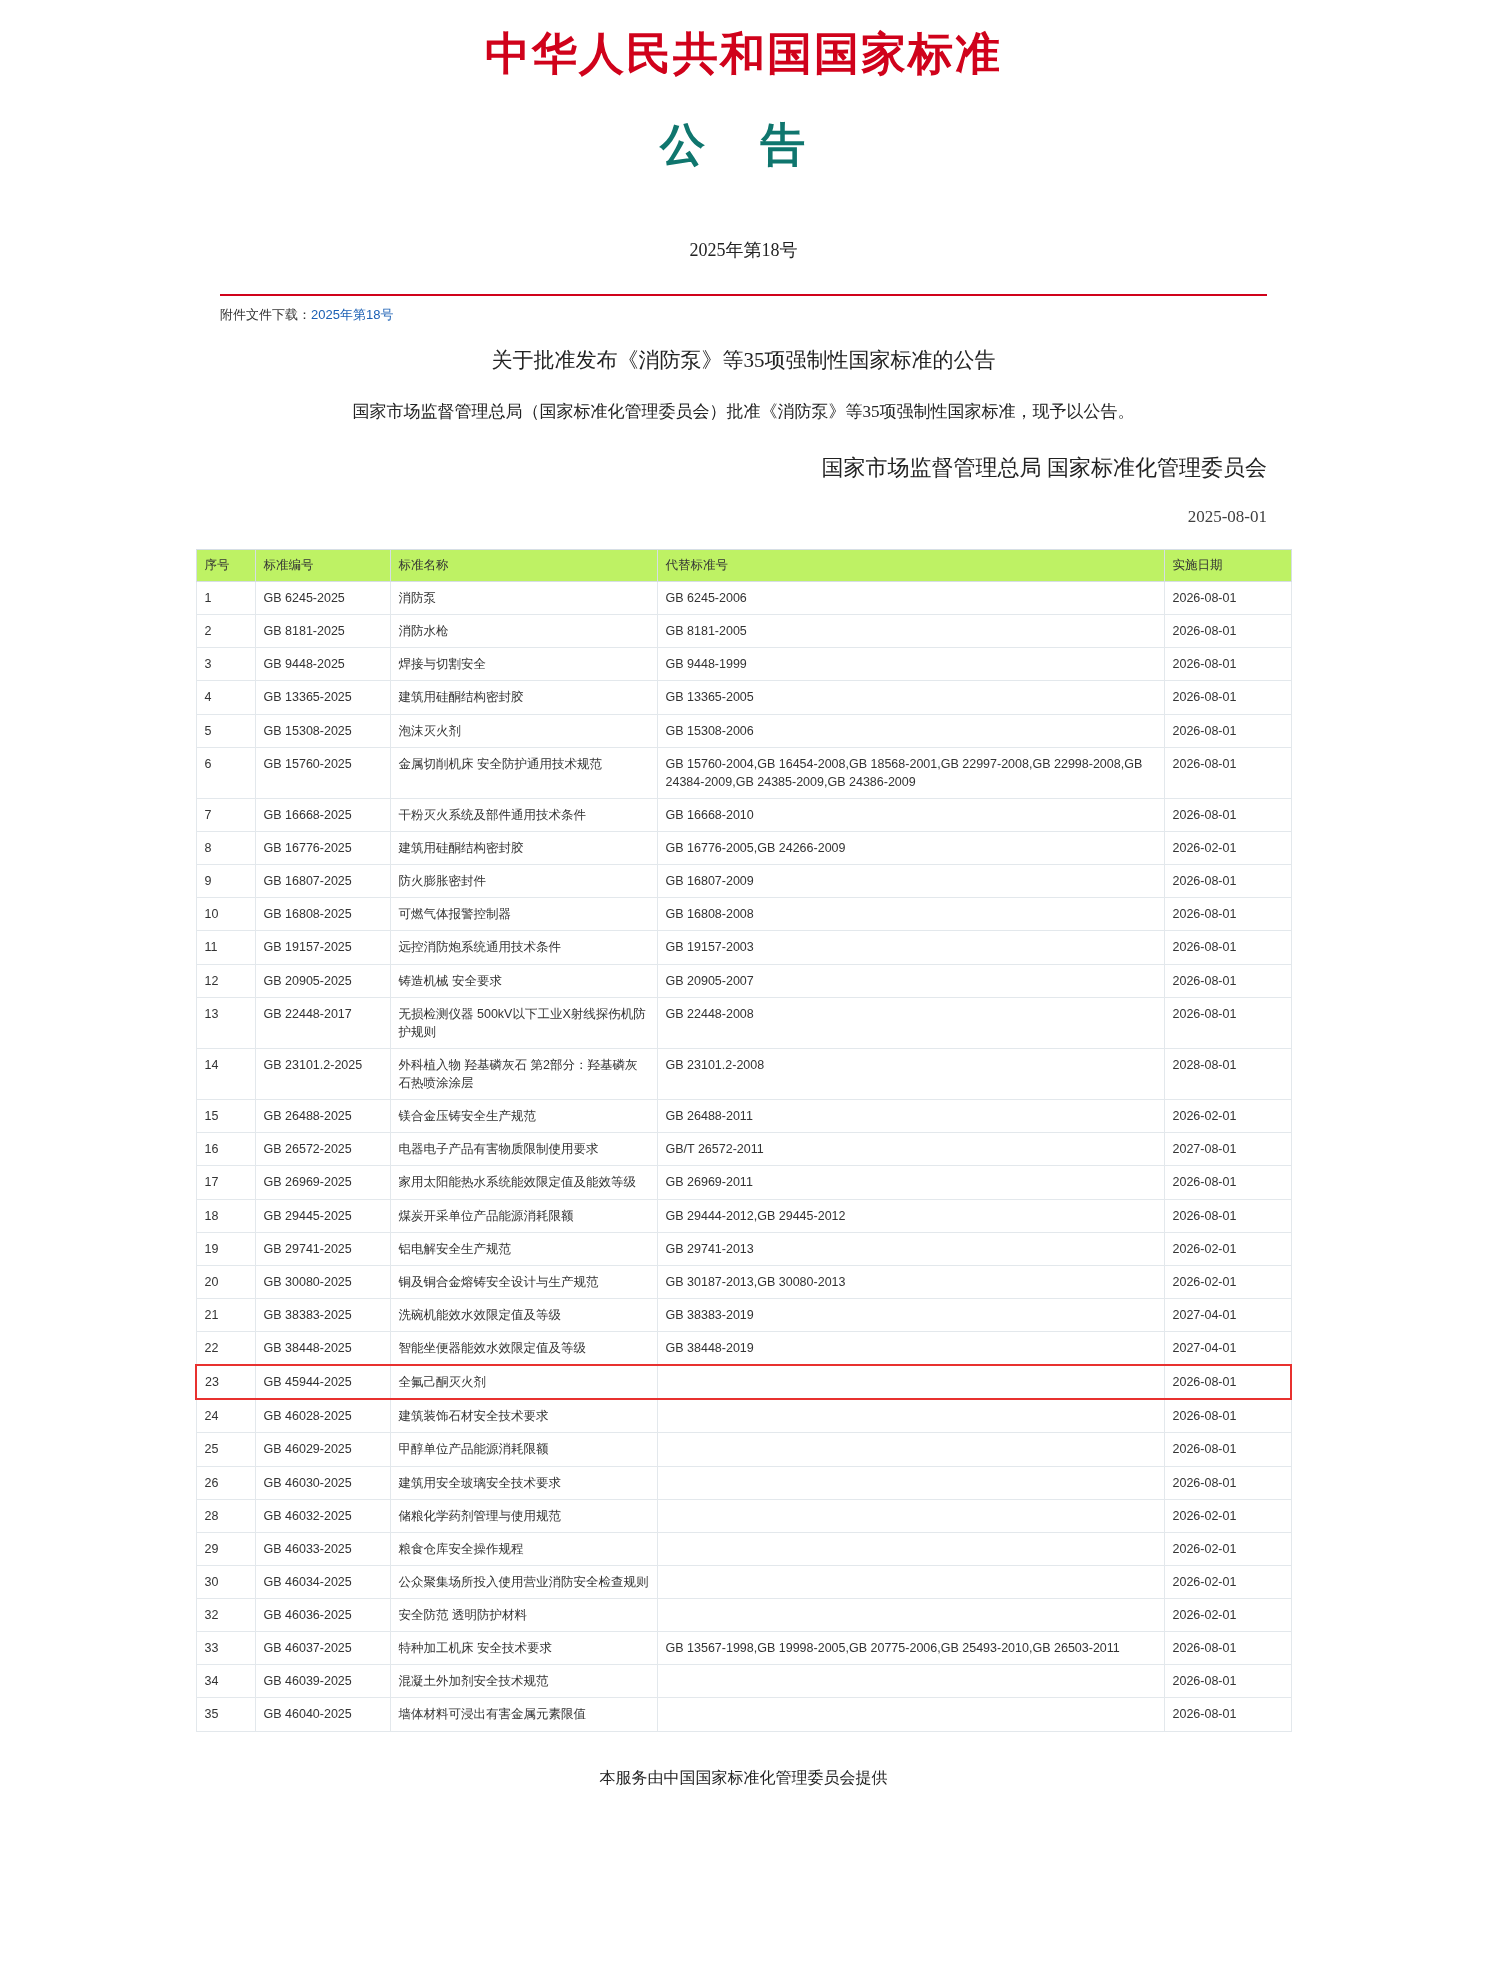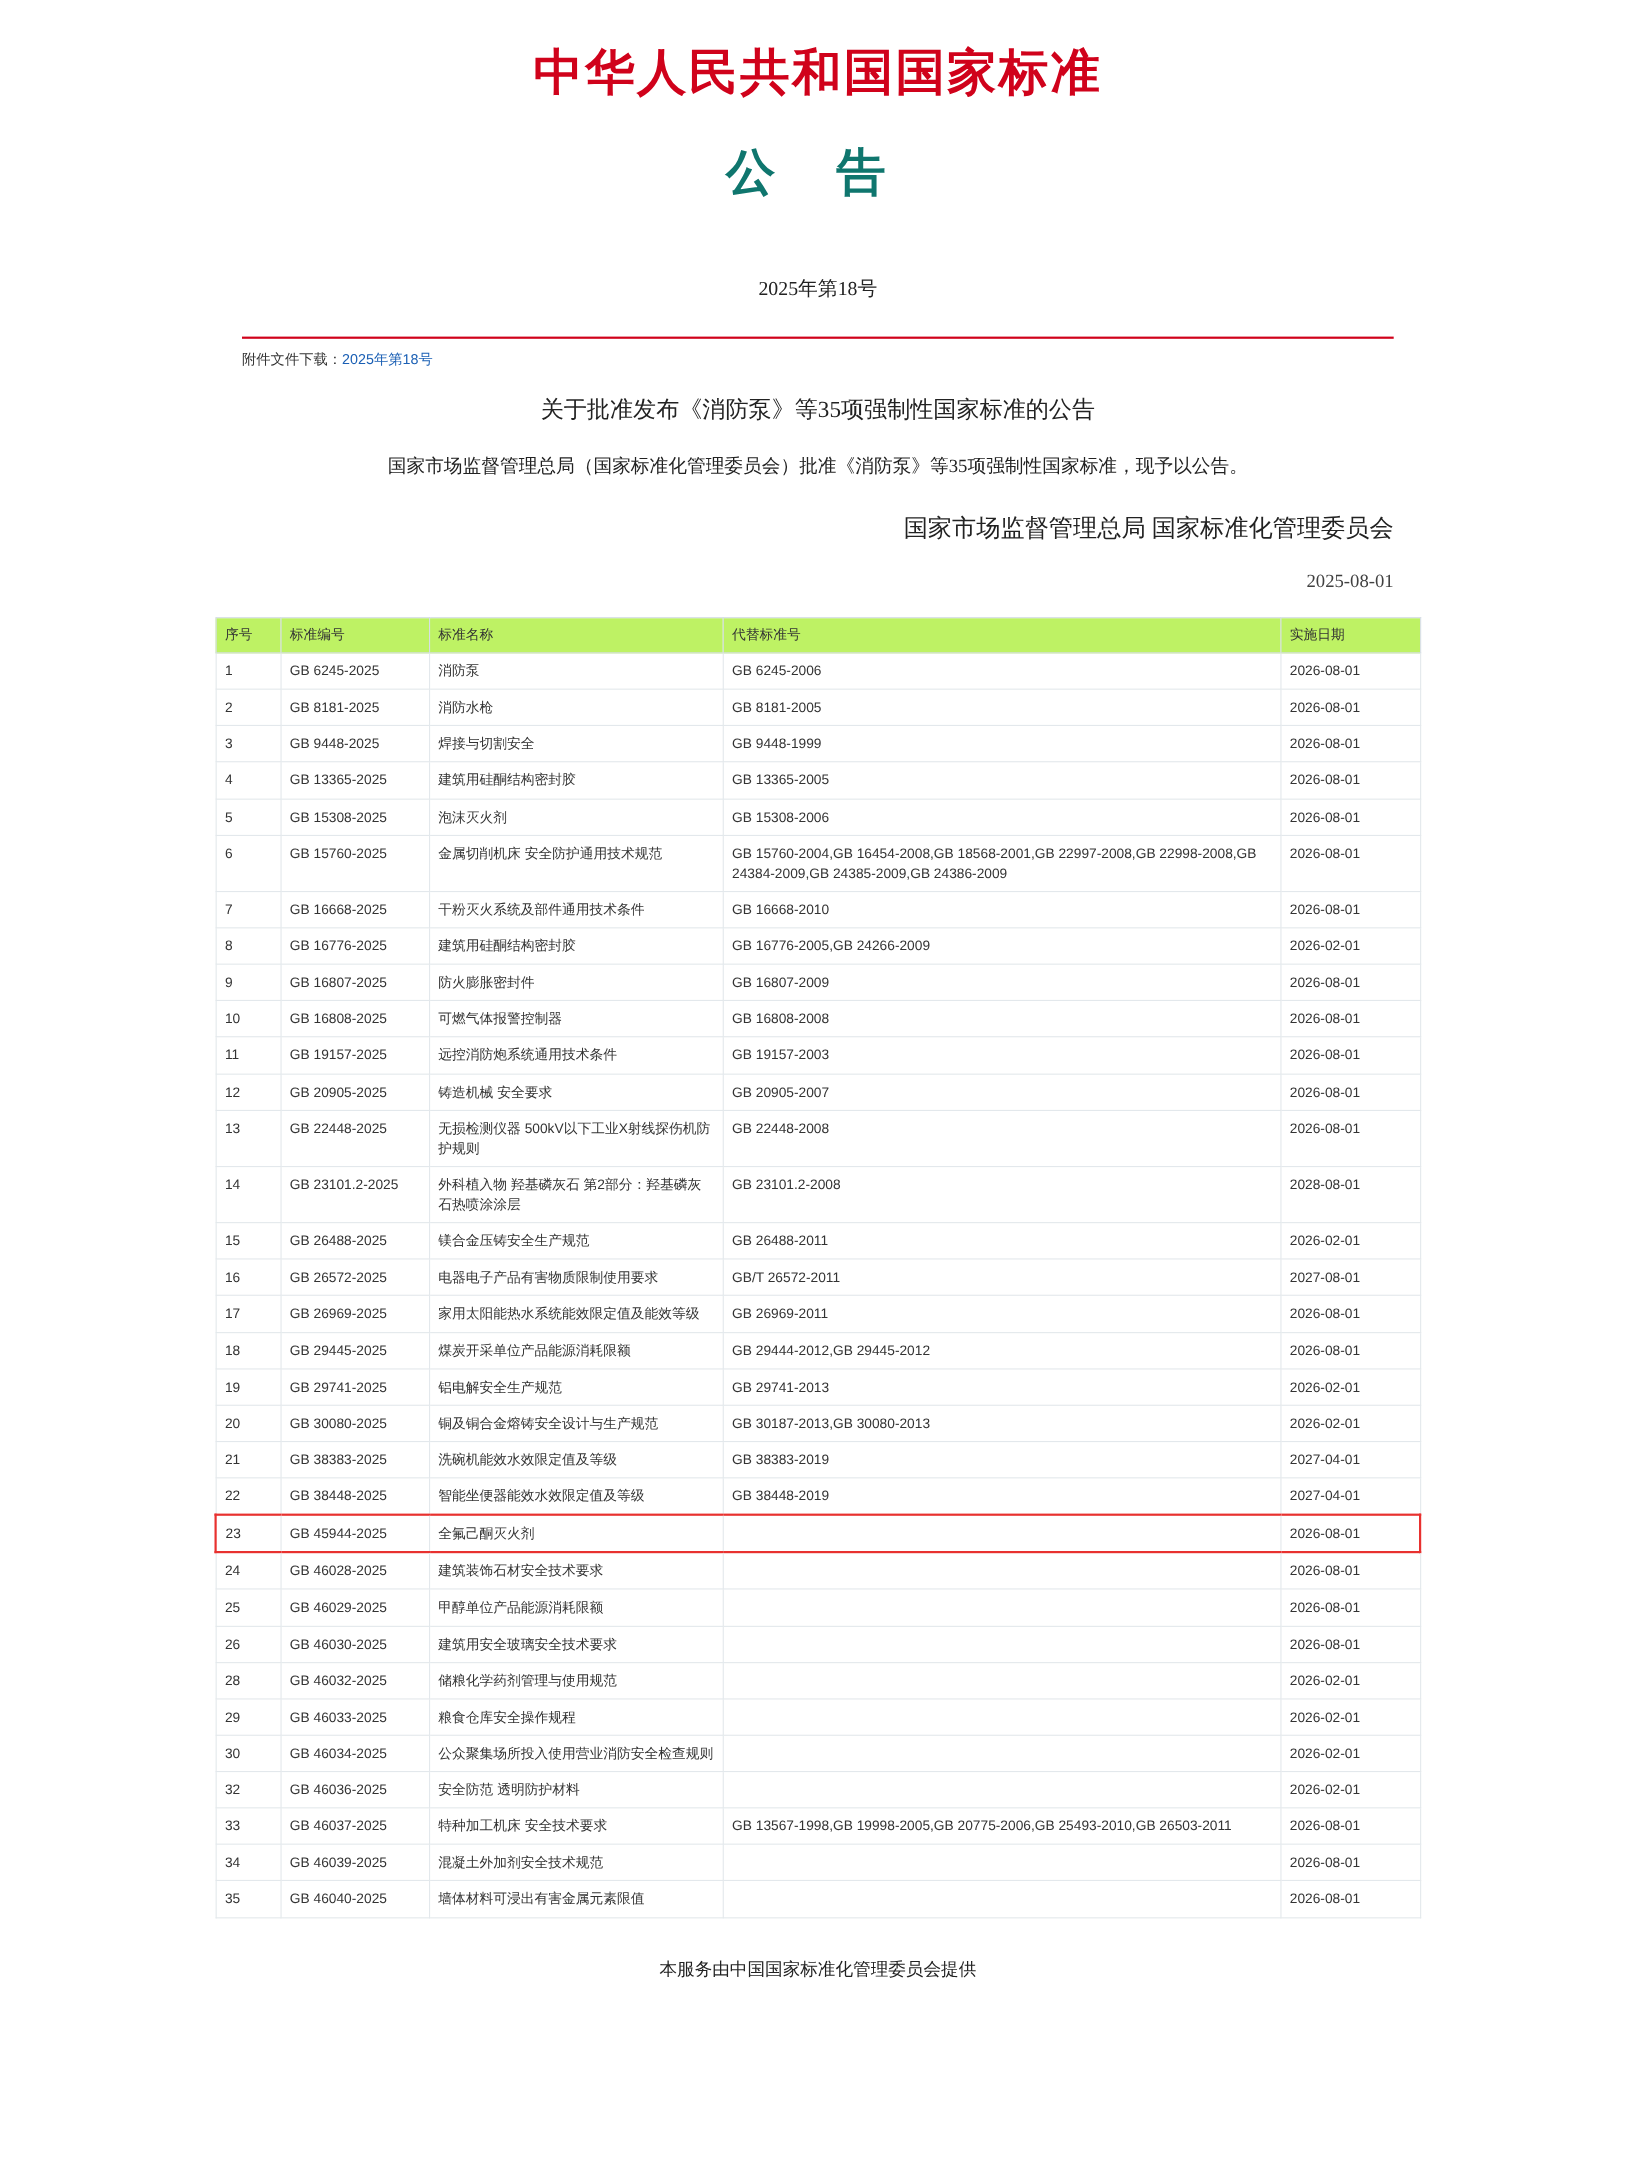--- a/index.html
+++ b/index.html
@@ -11,21 +11,21 @@
     width: 1487px;
     min-height: 1983px;
     font-family: "Liberation Sans", sans-serif;
     color: #333333;
     -webkit-font-smoothing: antialiased;
   }
   .page {
     width: 1487px;
     margin: 0 auto;
     position: relative;
-    padding-top: 18px;
+    padding-top: 6px;
     box-sizing: border-box;
   }
   .main-title {
     text-align: center;
     color: #d0021b;
     font-family: "Liberation Serif", serif;
     font-size: 45px;
     font-weight: bold;
     letter-spacing: 2px;
     margin-top: 18px;
@@ -256,21 +256,21 @@
         </tr>
         <tr>
           <td class="c-seq">12</td>
           <td class="c-code">GB 20905-2025</td>
           <td class="c-name">铸造机械 安全要求</td>
           <td class="c-replace">GB 20905-2007</td>
           <td class="c-date">2026-08-01</td>
         </tr>
         <tr>
           <td class="c-seq">13</td>
-          <td class="c-code">GB 22448-2025</td>
+          <td class="c-code">GB 22448-2017</td>
           <td class="c-name">无损检测仪器 500kV以下工业X射线探伤机防护规则</td>
           <td class="c-replace">GB 22448-2008</td>
           <td class="c-date">2026-08-01</td>
         </tr>
         <tr>
           <td class="c-seq">14</td>
           <td class="c-code">GB 23101.2-2025</td>
           <td class="c-name">外科植入物 羟基磷灰石 第2部分：羟基磷灰石热喷涂涂层</td>
           <td class="c-replace">GB 23101.2-2008</td>
           <td class="c-date">2028-08-01</td>

